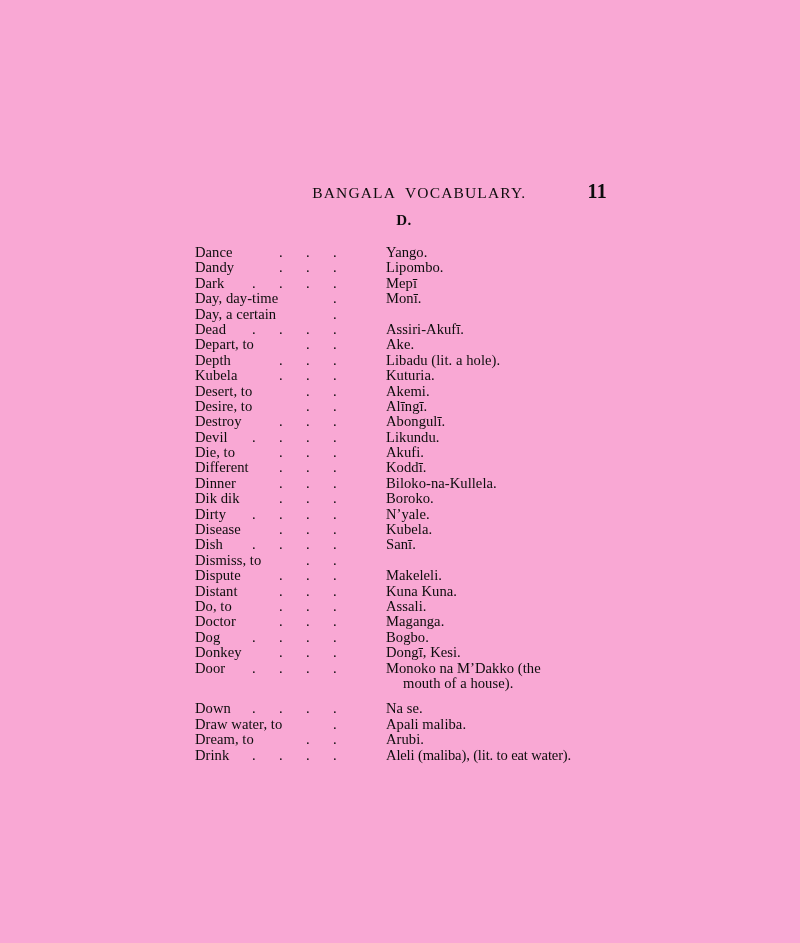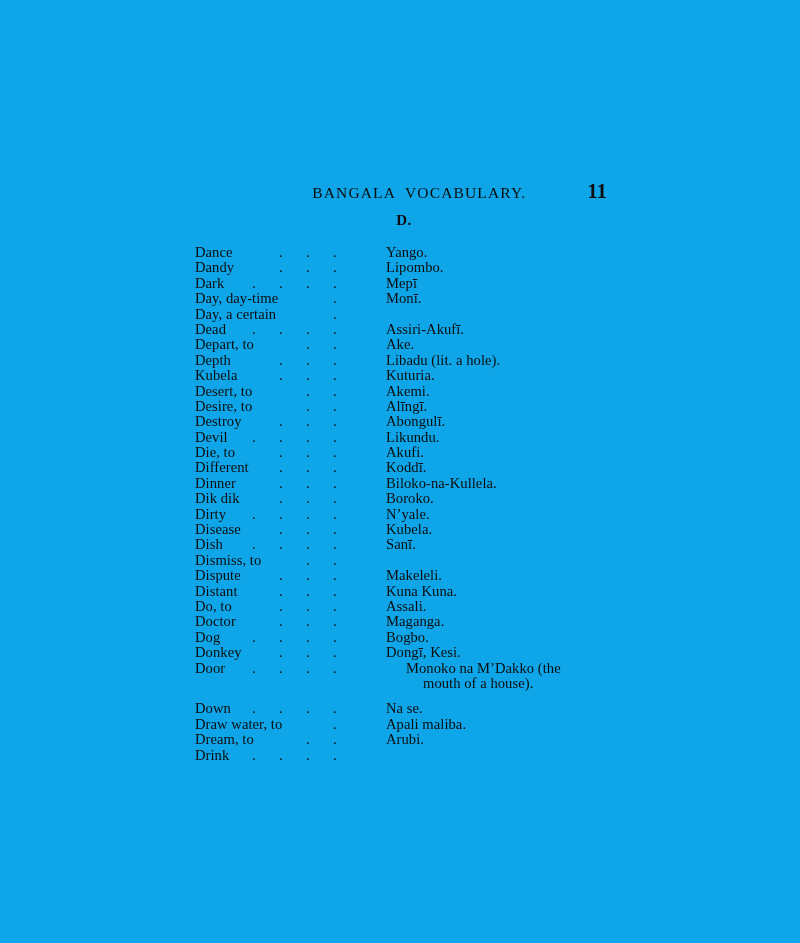--- a/index.html
+++ b/index.html
@@ -5,21 +5,21 @@
 <style>
   html, body {
     margin: 0;
     padding: 0;
     background: #ffffff;
   }
   .page {
     position: relative;
     width: 800px;
     height: 943px;
-    background: #0ea5e9;
+    background: #f9a8d4;
     font-family: "Liberation Serif", "DejaVu Serif", serif;
     color: #0d0d0d;
     overflow: hidden;
   }
 
   
   .running-head {
     position: absolute;
     left: 195px;
     top: 180px;
@@ -67,21 +67,20 @@
     align-items: baseline;
     height: 15.4px;
     font-size: 14.6px;
     line-height: 15.4px;
   }
   .entry.spacer-before {
     margin-top: 10px;
   }
   .entry.tall {
     height: auto;
-    gap: 20px;
   }
 
   .headword-cell {
     width: 191px;
     flex: 0 0 191px;
     position: relative;
     white-space: pre;
   }
   .headword {
     letter-spacing: 0.05px;
@@ -257,16 +256,17 @@
       <div class="entry">
         <div class="headword-cell"><span class="headword">Draw water, to</span><span class="leaders"><span class="d4">.</span></span></div>
         <div class="translation-cell">Apali maliba.</div>
       </div>
       <div class="entry">
         <div class="headword-cell"><span class="headword">Dream, to</span><span class="leaders"><span class="d3">.</span><span class="d4">.</span></span></div>
         <div class="translation-cell">Arubi.</div>
       </div>
       <div class="entry">
         <div class="headword-cell"><span class="headword">Drink</span><span class="leaders"><span class="d1">.</span><span class="d2">.</span><span class="d3">.</span><span class="d4">.</span></span></div>
+        <div class="translation-cell tight">Aleli (maliba), (lit. to eat water).</div>
       </div>
     </div>
 
 </div>
 
 </body></html>

